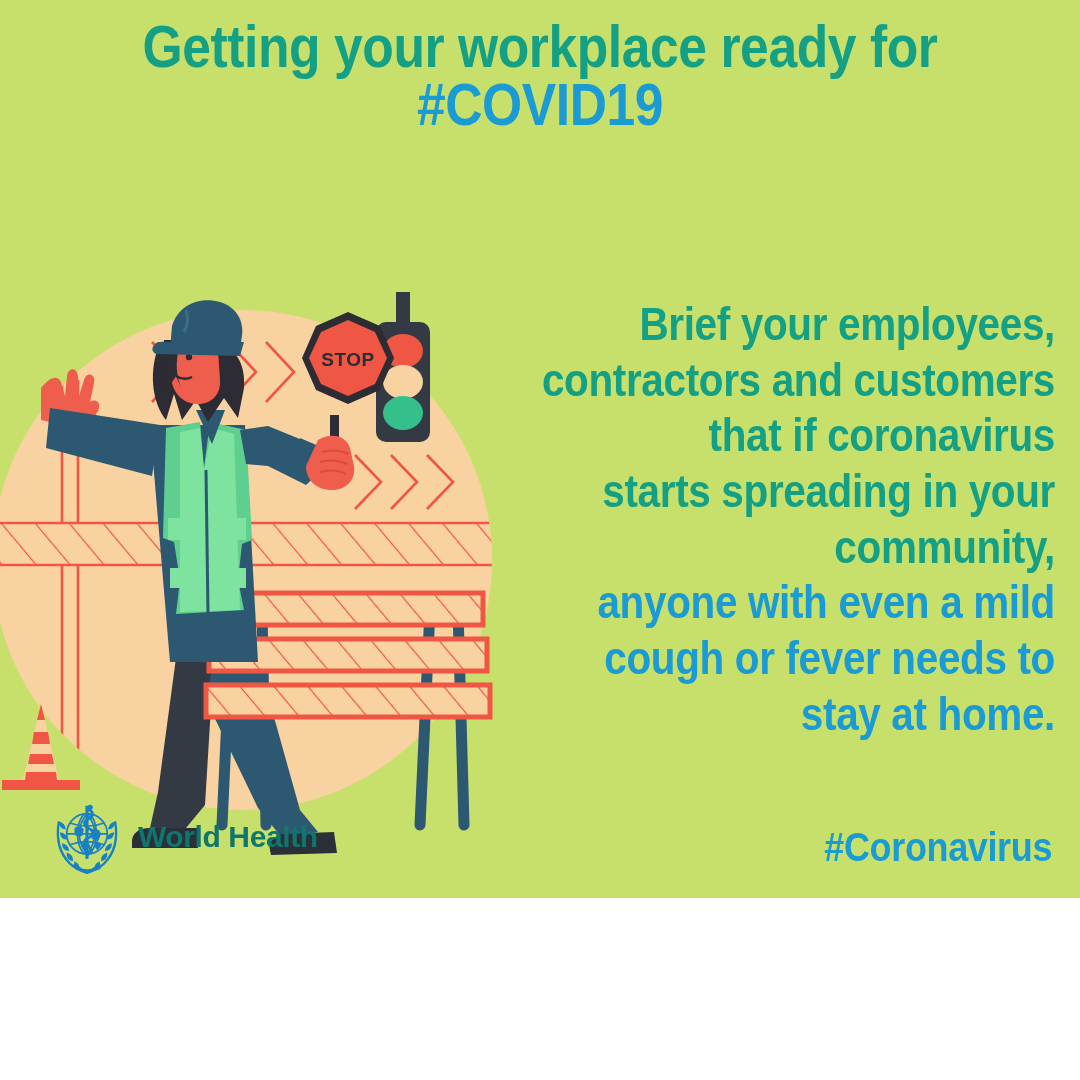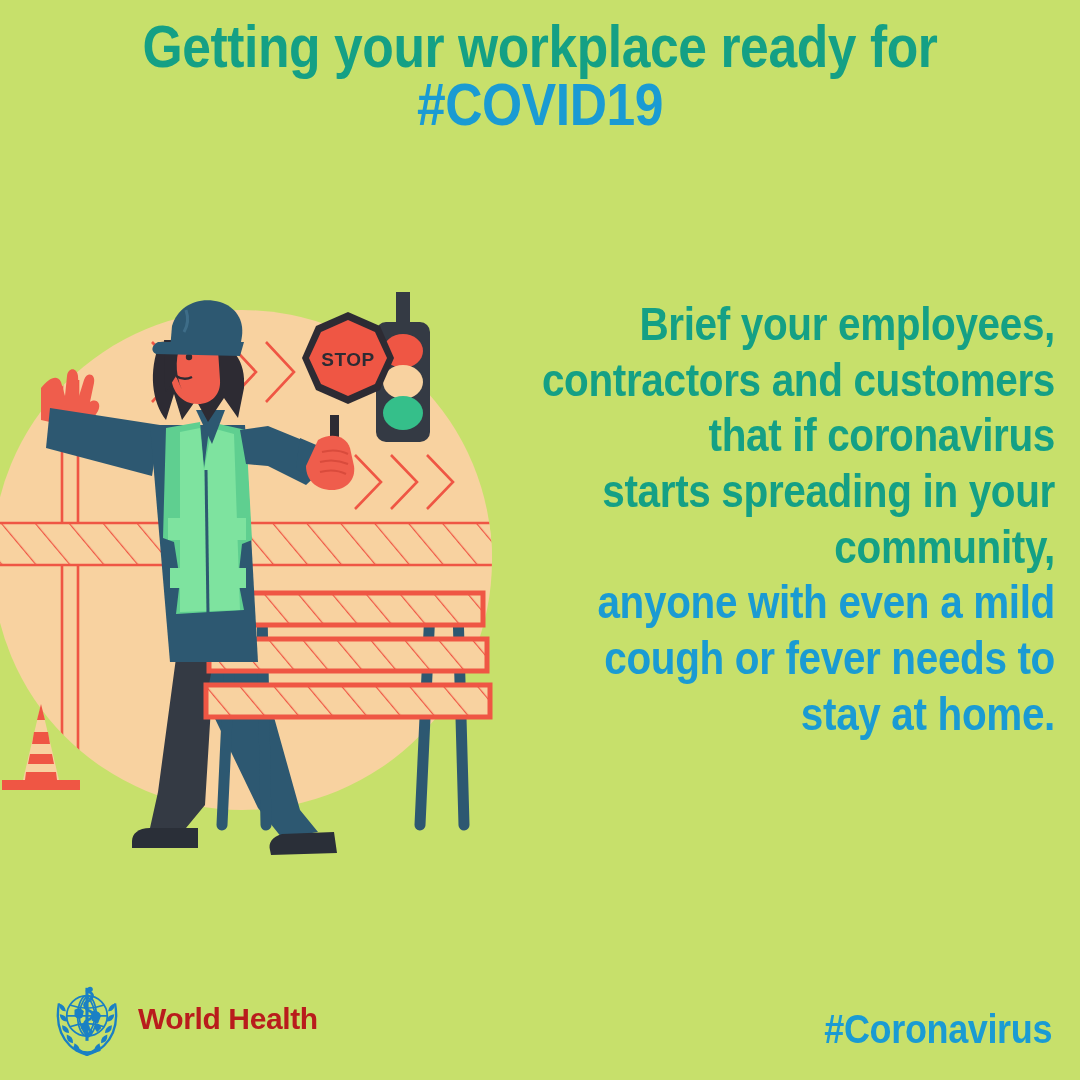--- a/index.html
+++ b/index.html
@@ -8,21 +8,21 @@
   }
   body {
     width: 1080px;
     height: 1080px;
     overflow: hidden;
     font-family: "Liberation Sans", sans-serif;
   }
   #poster {
     position: relative;
     width: 1080px;
-    height: 1080px;
+    height: 898px;
     background: #c7e06b;
     overflow: hidden;
   }
 
   
   #headline {
     position: absolute;
     left: 40px;
     top: 18px;
     width: 1000px;
@@ -69,21 +69,21 @@
   #who-logo {
     position: absolute;
     left: 48px;
     bottom: 22px;
     display: flex;
     align-items: center;
     gap: 12px;
   }
   #who-logo .emblem { width: 78px; height: 78px; display: block; }
   #who-logo .wordmark {
-    color: #b91c1c;
+    color: #0f766e;
     font-weight: 700;
     font-size: 30px;
     line-height: 1.06;
     letter-spacing: -0.4px;
   }
   #who-logo .wordmark span { display: block; }
 
   #hashtag-footer {
     position: absolute;
     right: 28px;

